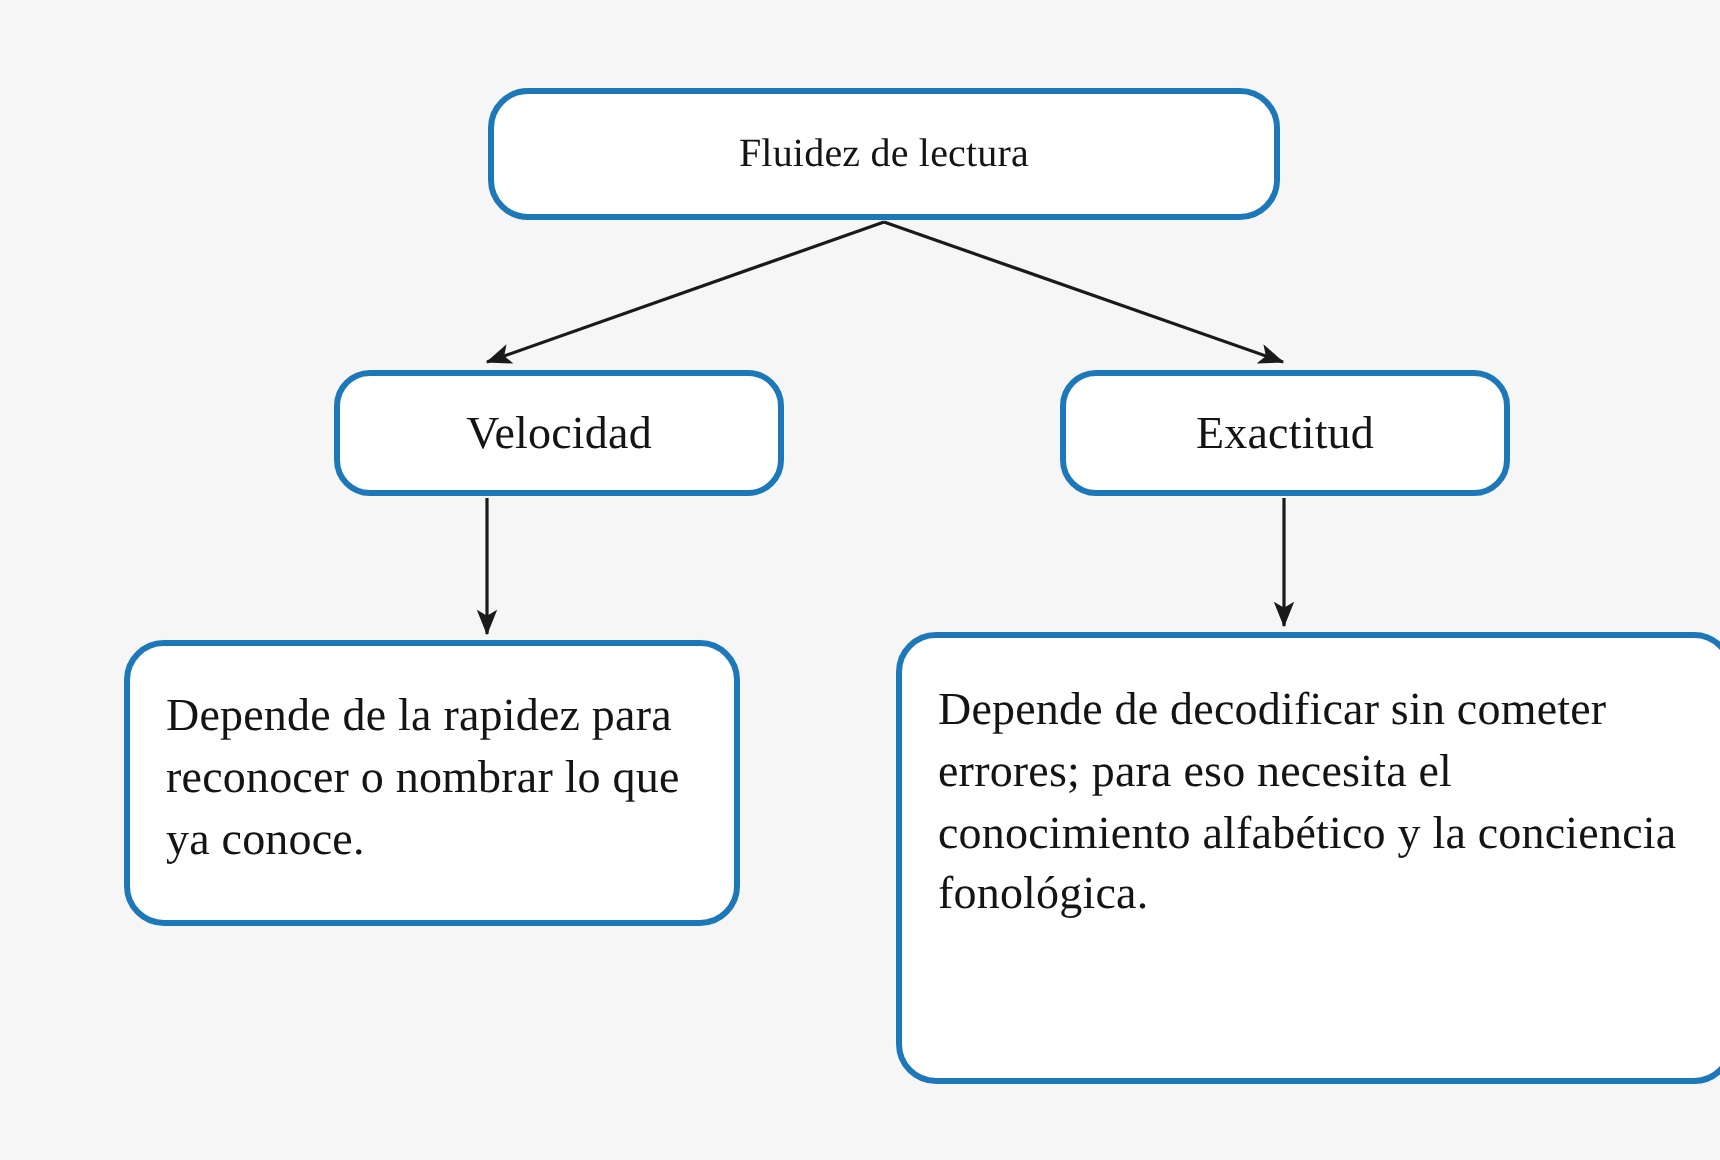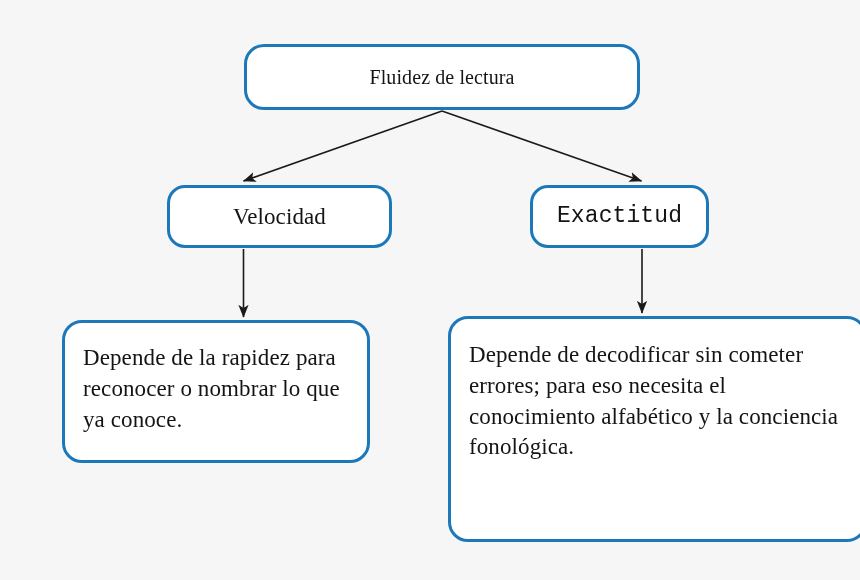--- a/index.html
+++ b/index.html
@@ -67,23 +67,22 @@
   #node-velocidad {
     left: 131px;
     top: 185px;
     width: 225px;
     height: 63px;
     margin-left: 36px;
   }
   #node-exactitud {
     left: 530px;
     top: 185px;
-    width: 179px;
+    width: 225px;
     height: 63px;
-    font-family: Liberation Mono, monospace;
   }
   #node-velocidad .node-label,
   #node-exactitud .node-label {
     font-size: 23px;
   }
   
   #node-detail-velocidad {
     left: 62px;
     top: 320px;
     width: 308px;

